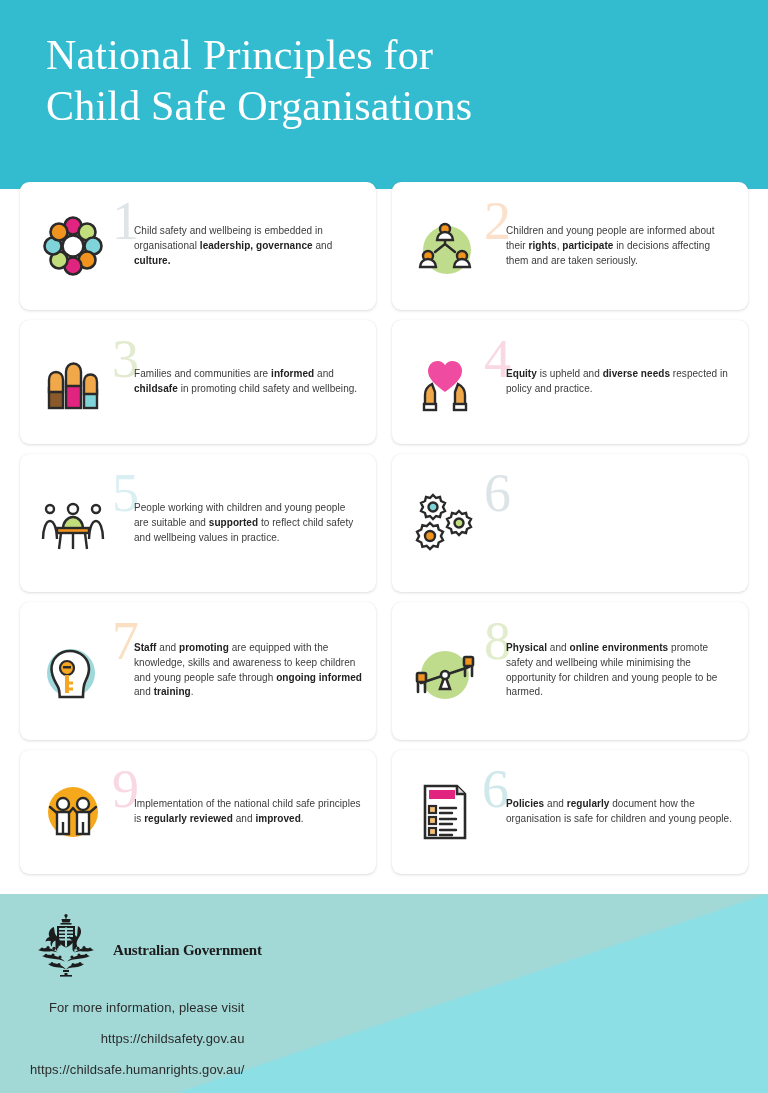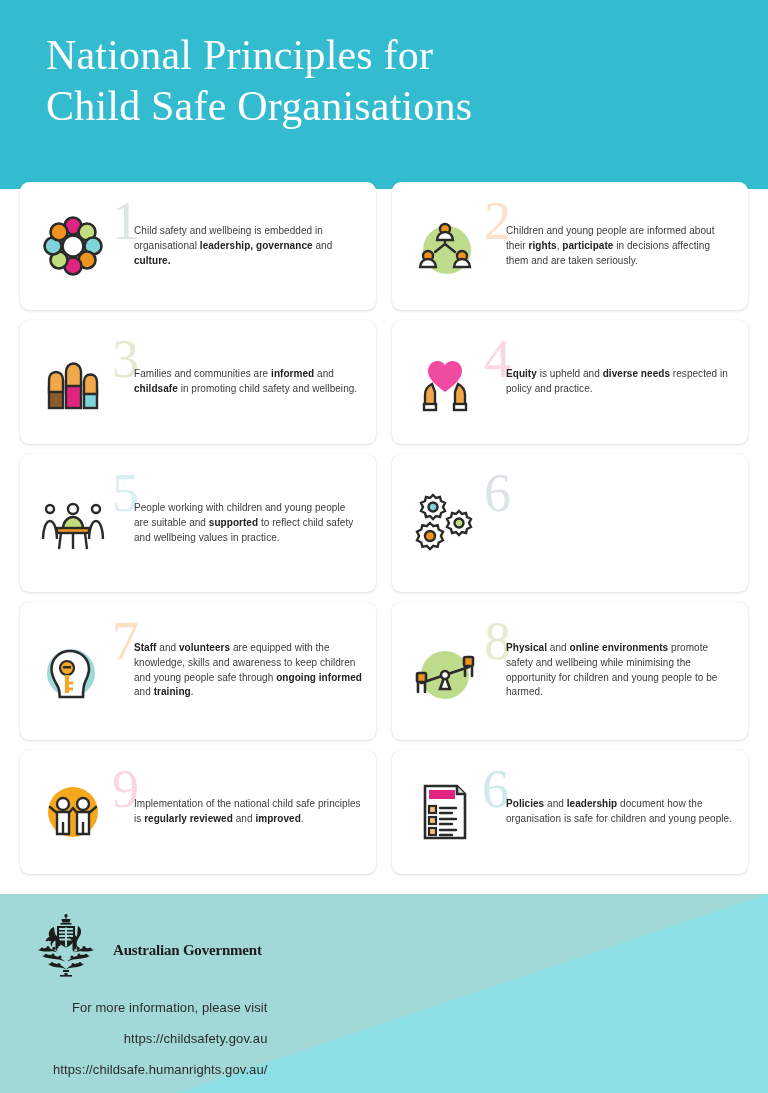--- a/index.html
+++ b/index.html
@@ -115,21 +115,21 @@
     width: 72px; height: 70px;
   }
   .gov-label {
     position: absolute; left: 113px; top: 48px;
     font-family: "Liberation Serif", "DejaVu Serif", serif;
     font-weight: 700;
     font-size: 15px;
     color: #1c1c1c;
     letter-spacing: -0.2px;
   }
-  .foot-lines { position: absolute; left: 30px; top: 107px; margin-left: 23px; }
+  .foot-lines { position: absolute; left: 30px; top: 107px; }
   .foot-line {
     font-size: 13px;
     color: #2b2b2b;
     line-height: 1.0;
     margin-bottom: 18px;
     letter-spacing: 0.1px;
   }
 </style>
 </head>
 <body>
@@ -284,21 +284,21 @@
           <g stroke="#2a2a2a" stroke-width="2.2">
             <circle cx="30" cy="33" r="7" fill="#f5a623"></circle>
             <path d="M30 40v18" stroke="#f5a623" stroke-width="4" fill="none"></path>
             <path d="M30 48h6M30 54h6" stroke="#f5a623" stroke-width="3" fill="none"></path>
             <rect x="26" y="31" width="8" height="2.5" fill="#2a2a2a" stroke="none"></rect>
           </g>
         </svg>
       </div>
       <div class="body-wrap">
         <div class="num" style="color:#fbdfc2">7</div>
-        <div class="txt"><b>Staff</b> and <b>volunteers</b> are equipped with the knowledge, skills and awareness to keep children and young people safe through <b>ongoing informed</b> and <b>training</b>.</div>
+        <div class="txt"><b>Staff</b> and <b>promoting</b> are equipped with the knowledge, skills and awareness to keep children and young people safe through <b>ongoing informed</b> and <b>training</b>.</div>
       </div>
     </div>
 
     <div class="card r4">
       <div class="icon-wrap">
         <svg width="72" height="72" viewBox="0 0 72 72">
           <circle cx="36" cy="40" r="24" fill="#bfdc8c"></circle>
           <g stroke="#2a2a2a" stroke-width="2.6" stroke-linecap="round">
             <path d="M12 48L60 32" fill="none"></path>
             <path d="M36 40l-5 14h10z" fill="#fff"></path>
@@ -349,21 +349,21 @@
             <rect x="20" y="41" width="7" height="7" fill="#f6c177"></rect>
             <rect x="20" y="52" width="7" height="7" fill="#f6c177"></rect>
           </g>
           <g stroke="#2a2a2a" stroke-width="2.4" stroke-linecap="round" fill="none">
             <path d="M31 32h16M31 37h12M31 43h16M31 48h12M31 54h16M31 59h12"></path>
           </g>
         </svg>
       </div>
       <div class="body-wrap">
         <div class="num n10" style="color:#cfe8ea">6</div>
-        <div class="txt"><b>Policies</b> and <b>leadership</b> document how the organisation is safe for children and young people.</div>
+        <div class="txt"><b>Policies</b> and <b>regularly</b> document how the organisation is safe for children and young people.</div>
       </div>
     </div>
 
   </div>
 
   <div class="footer">
     <div class="footer-diag"></div>
     <div class="footer-inner">
       <div class="crest">
         <svg width="72" height="70" viewBox="0 0 72 70">

